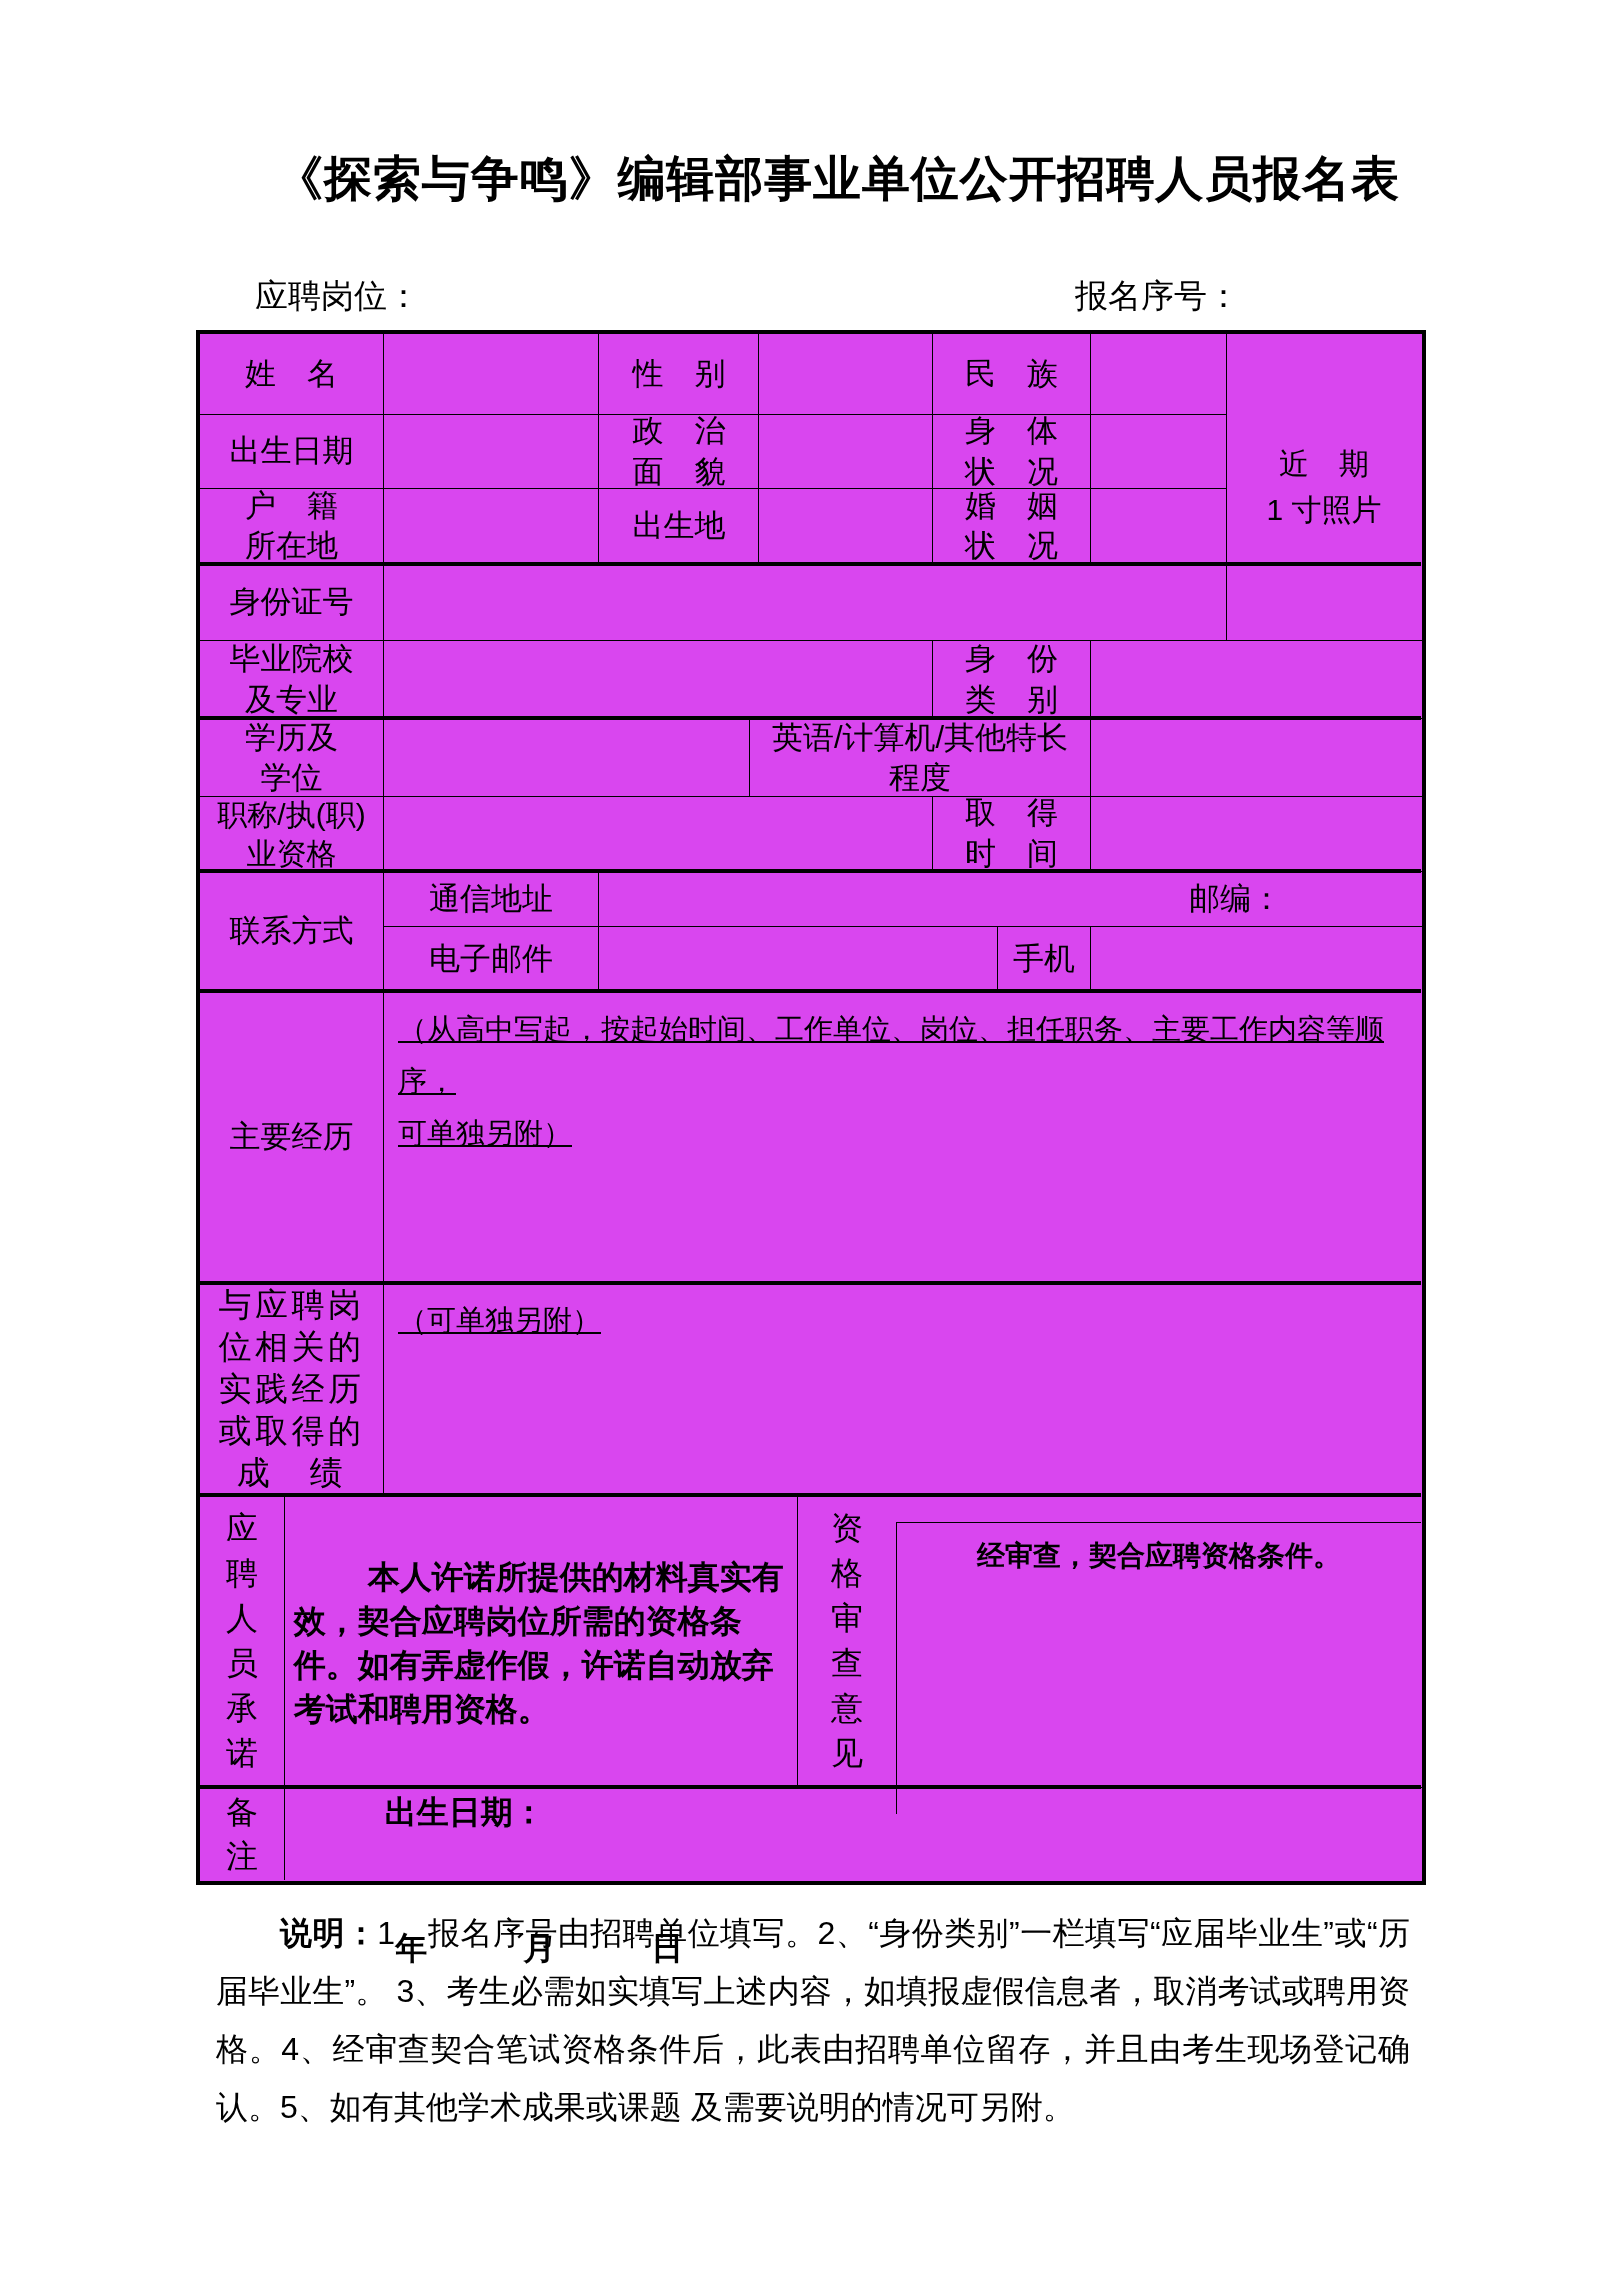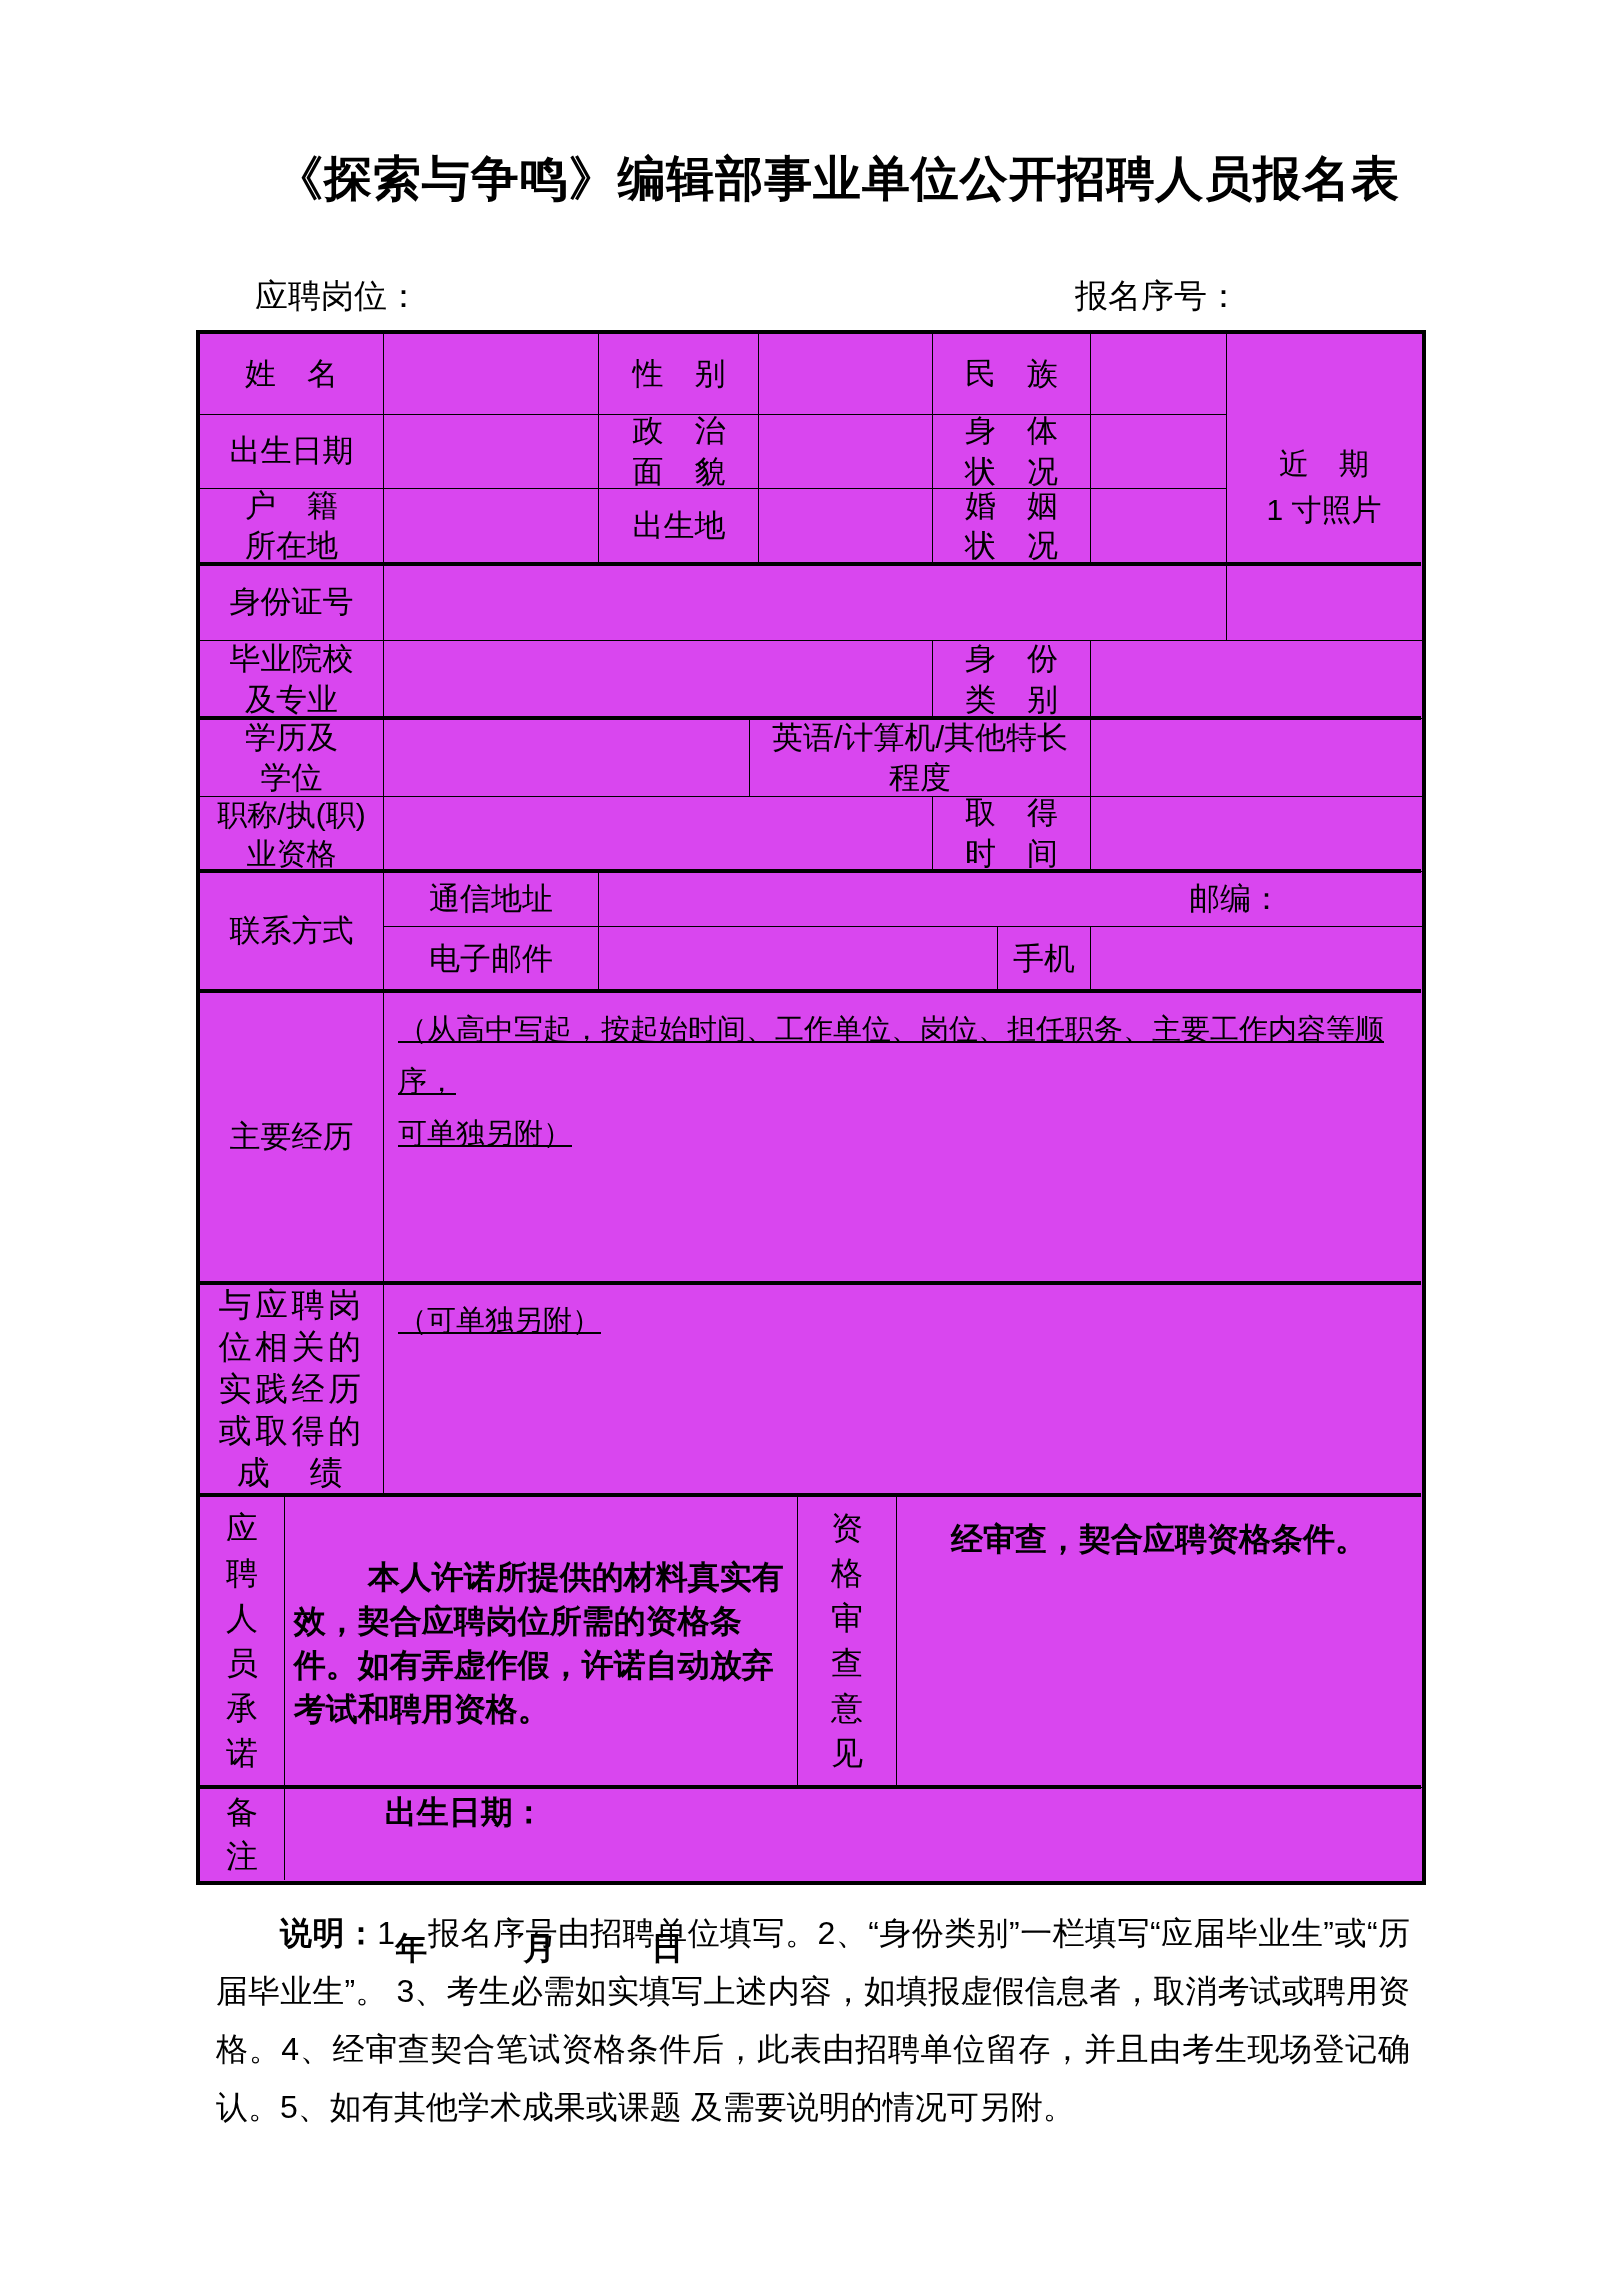--- a/index.html
+++ b/index.html
@@ -43,21 +43,21 @@
   .practice-label{font-size:33px;line-height:42px;letter-spacing:3.5px;}
   .pledge-cell{
     display:block;text-align:left;font-weight:bold;
     font-size:32px;line-height:1.38;padding:15.7px 12.2px 0 8.7px;
   }
   .pledge-text{text-indent:74px;}
   .pledge-sign{margin:14px 0 0 91px;}
   .pledge-date{margin-top:48px;text-align:center;}
   .review-cell{
     display:block;text-align:center;font-weight:bold;
-    font-size:32px;padding-top:24px;
+    font-size:28px;padding-top:15px;margin-top:28px;
   }
   .notes{
     position:absolute;left:216px;top:1904px;width:1194px;
     font-size:32px;line-height:58px;text-align:justify;text-indent:2em;
     margin:0;
   }
   .notes .nlabel{font-weight:bold;}
 </style>
 </head>
 <body>

